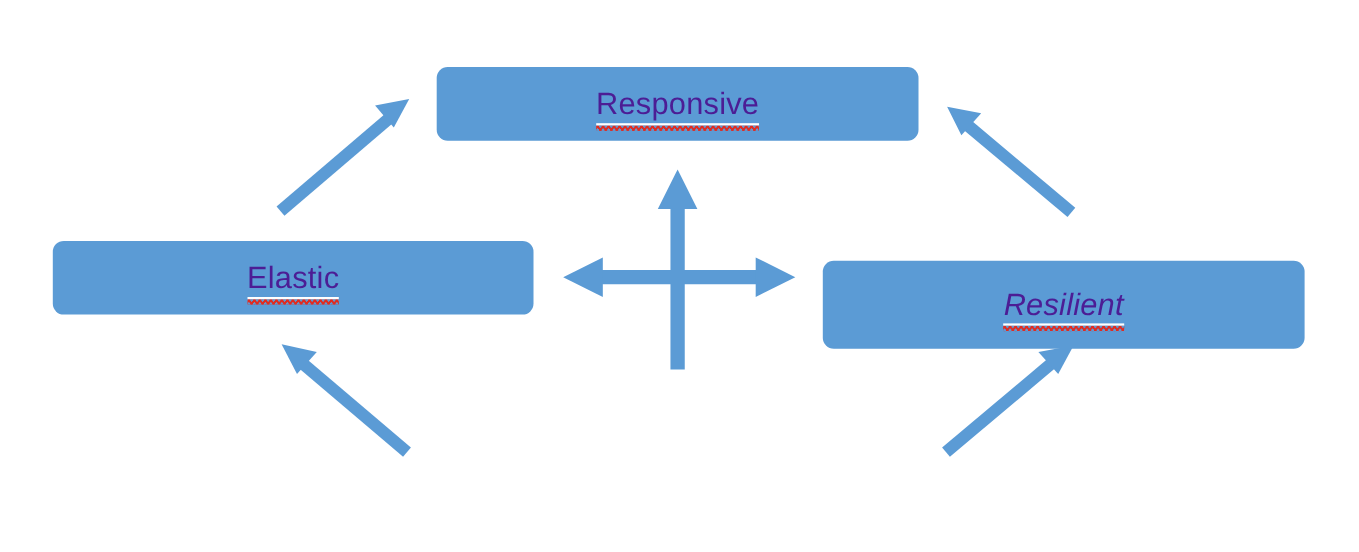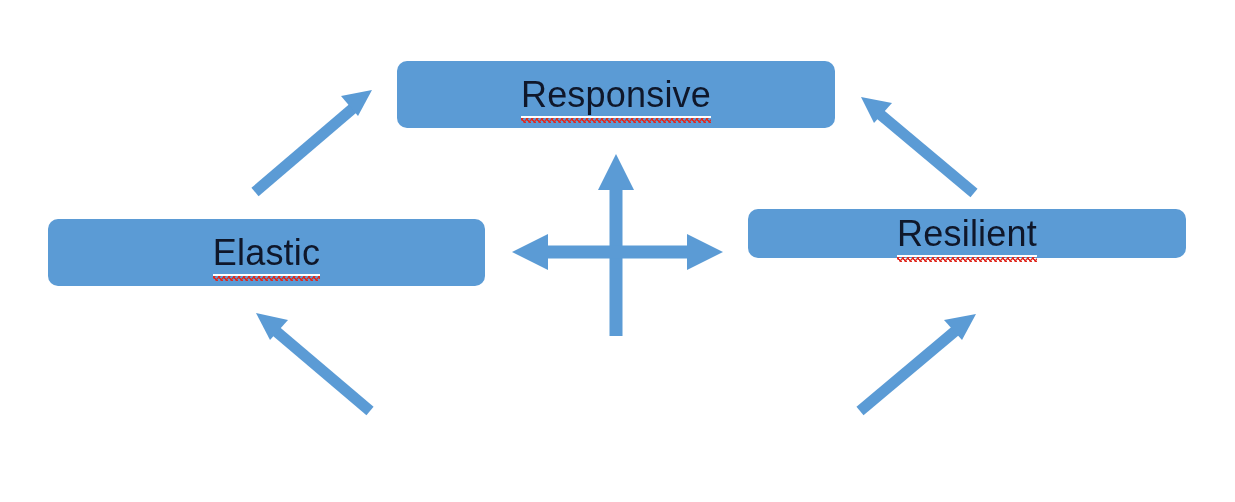--- a/index.html
+++ b/index.html
@@ -28,23 +28,23 @@
   .node-box {
     position: absolute;
     background: #5B9BD5;
     border-radius: 10px;
     display: flex;
     align-items: center;
     justify-content: center;
     box-sizing: border-box;
   }
   .node-label {
-    color: #0f172a;
+    color: #4c1d95;
     font-family: "Liberation Sans", sans-serif;
-    font-size: 36px;
+    font-size: 28px;
     font-weight: 400;
     line-height: 1;
     letter-spacing: 0.2px;
     white-space: nowrap;
     position: relative;
     display: inline-block;
   }
   
   .u-solid {
     position: relative;
@@ -127,20 +127,20 @@
       <span class="u-solid"><span class="sq">Responsive</span></span>
     </span>
   </div>
 
   <div class="node-box" style="left:48px; top:219px; width:437px; height:67px;">
     <span class="node-label">
       <span class="u-solid"><span class="sq">Elastic</span></span>
     </span>
   </div>
 
-  <div class="node-box" style="left:748px; top:209px; width:438px; height:49px;">
+  <div class="node-box" style="left:748px; top:237px; width:438px; height:80px;font-style:italic;">
     <span class="node-label">
       <span class="u-solid"><span class="sq">Resilient</span></span>
     </span>
   </div>
 
 
 </div>
 
 </body></html>

